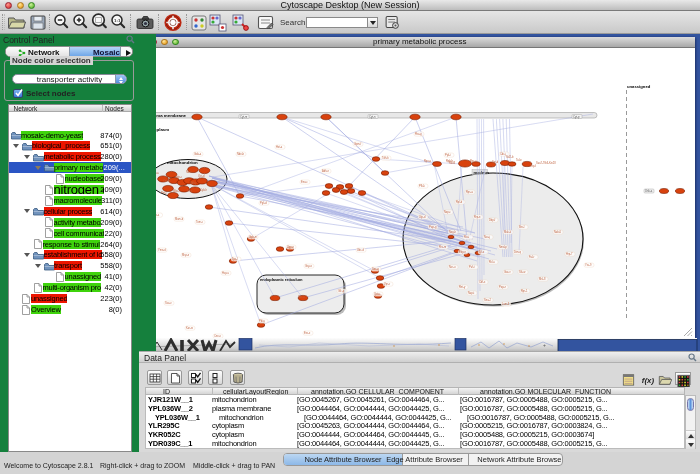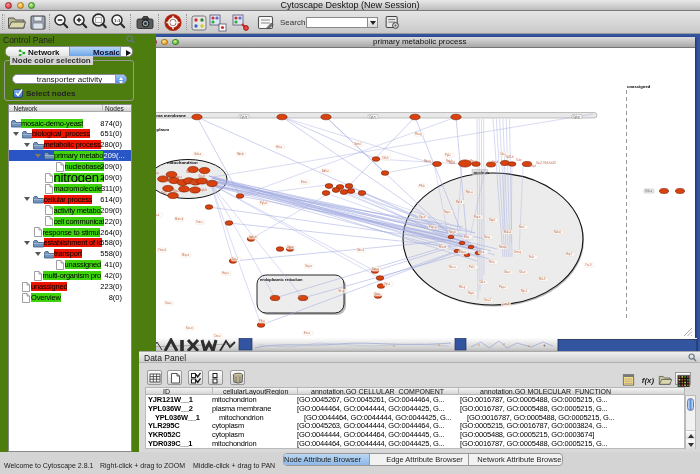--- a/index.html
+++ b/index.html
@@ -457,21 +457,21 @@
           <circle cx="365" cy="6" r="0.7"></circle>
           <circle cx="390" cy="8" r="0.7"></circle>
           <circle cx="300" cy="7" r="0.7"></circle>
           <circle cx="255" cy="8" r="0.7"></circle>
         </g>
         <text x="404" y="9" font-size="5" fill="#555">+</text>
       </svg>
     </div>
 </div>
 
-<div class="abs" style="left:0;top:34px;width:156px;height:418px;background:#4d7c0f">
+<div class="abs" style="left:0;top:34px;width:156px;height:418px;background:#15803d">
   <div class="abs" style="left:3px;top:1px;font-size:8.5px;color:#222">Control Panel</div>
   <svg class="abs" style="left:126px;top:1px" width="9" height="9" viewBox="0 0 9 9">
       <circle cx="3.6" cy="3.6" r="2.6" fill="none" stroke="#678" stroke-width="1.2"></circle>
       <line x1="5.6" y1="5.6" x2="8" y2="8" stroke="#678" stroke-width="1.4"></line>
     </svg>
   <div class="abs" style="left:5px;top:12px;width:128px;height:11px;background:#fafafa;border:1px solid #8a8a8a;border-radius:5px;overflow:hidden">
     <div class="abs" style="left:0;top:0;width:63px;height:100%;background:linear-gradient(#fdfdfd,#e3e3e3)"></div>
     <svg class="abs" style="left:12px;top:1.5px" width="8" height="8" viewBox="0 0 8 8">
         <circle cx="2" cy="1.8" r="1.3" fill="#2a2"></circle>
         <circle cx="6" cy="4" r="1.3" fill="#2a2"></circle>
@@ -494,21 +494,21 @@
   <svg class="abs" style="left:14px;top:54px" width="10" height="10" viewBox="0 0 10 10">
       <path d="M2 5 L4 7.5 L8 1.5" stroke="#fff" stroke-width="1.6" fill="none"></path>
     </svg>
   <div class="abs" style="left:26px;top:55px;font-size:8px;font-weight:bold;color:#222">Select nodes</div>
   <div class="abs" style="left:8px;top:70px;width:123.5px;height:348px;background:#fff;border:1px solid #8a8a8a">
     <div class="abs" style="left:0;top:0;width:100%;height:6.5px;background:linear-gradient(#f5f5f5,#d2d2d2);border-bottom:1px solid #aaa;overflow:visible">
       <span class="abs" style="left:4.5px;top:0.2px;font-size:6.5px;color:#222">Network</span>
       <span class="abs" style="left:96px;top:0.2px;font-size:6.5px;color:#222">Nodes</span>
       <span class="abs" style="left:93px;top:0;height:6.5px;border-left:1px solid #bbb"></span>
     </div>
-    <div class="abs" style="left:0;top:4px;width:100%;height:100%;overflow:hidden">
+    <div class="abs" style="left:0;top:16px;width:100%;height:100%;overflow:hidden">
         <svg style="position:absolute;left:1.6999999999999993px;top:9.7px" width="11" height="9" viewBox="0 0 11 9">
           <path d="M0.5 2.5 L0.5 8 L10.5 8 L10.5 3.5 L5 3.5 L4 1.5 L1.5 1.5 Z" fill="#7193bd" stroke="#3a5a80" stroke-width="0.8"></path>
           <path d="M0.5 4.6 L10.5 4.6" stroke="#fff" stroke-width="0.7" opacity="0.5"></path>
         </svg>
         <div style="position:absolute;left:12px;top:9.5px;max-width:82px;overflow:hidden;font-size:7.5px;line-height:9px;letter-spacing:-0.2px;color:#000;background:#3fd30c;white-space:nowrap">mosaic-demo-yeast</div>
         <div style="position:absolute;right:8.5px;top:9.5px;font-size:7.5px;line-height:9px;color:#000;white-space:nowrap">874(0)</div>
         <div style="position:absolute;left:4px;top:22.8px;width:0;height:0;border-left:3.2px solid transparent;border-right:3.2px solid transparent;border-top:4.2px solid #555"></div>
         <svg style="position:absolute;left:12.7px;top:20.600000000000005px" width="11" height="9" viewBox="0 0 11 9">
           <path d="M0.5 2.5 L0.5 8 L10.5 8 L10.5 3.5 L5 3.5 L4 1.5 L1.5 1.5 Z" fill="#7193bd" stroke="#3a5a80" stroke-width="0.8"></path>
           <path d="M0.5 4.6 L10.5 4.6" stroke="#fff" stroke-width="0.7" opacity="0.5"></path>
@@ -735,20 +735,20 @@
         <div style="margin:2.5px auto;width:0;height:0;border-left:3px solid transparent;border-right:3px solid transparent;border-bottom:4px solid #333"></div>
       </div>
     <div class="abs" style="left:0;top:44px;width:9px;height:9px;background:linear-gradient(#fdfdfd,#ddd)">
         <div style="margin:2.5px auto;width:0;height:0;border-left:3px solid transparent;border-right:3px solid transparent;border-top:4px solid #333"></div>
       </div>
   </div>
 </div>
 
 <div class="abs" style="left:0;top:452px;width:700px;height:22px;background:#d4d4d4">
   <div class="abs" style="left:283px;top:1px;width:280px;height:12.5px;background:#f2f2f2;border:1px solid #999;border-radius:4px;overflow:hidden;font-size:7.5px;line-height:12px;color:#222">
-    <div class="abs" style="left:0;top:0;width:86px;height:100%;background:linear-gradient(#bcd7f2,#8cb8e8);border-right:1px solid #999;text-align:left">Node Attribute Browser</div>
+    <div class="abs" style="left:0;top:0;width:119px;height:100%;background:linear-gradient(#bcd7f2,#8cb8e8);border-right:1px solid #999;text-align:center">Node Attribute Browser</div>
     <div class="abs" style="left:97px;top:0;width:88px;height:100%;border-right:1px solid #999;text-align:center">Edge Attribute Browser</div>
     <div class="abs" style="left:185px;top:0;width:95px;height:100%;text-align:right">Network Attribute Browser</div>
   </div>
   <div class="abs" style="left:4px;top:10px;font-size:7px;color:#222">Welcome to Cytoscape 2.8.1</div>
   <div class="abs" style="left:100px;top:10px;font-size:7px;color:#222">Right-click + drag to ZOOM</div>
   <div class="abs" style="left:193px;top:10px;font-size:7px;color:#222">Middle-click + drag to PAN</div>
 </div>
 
 </body></html>

